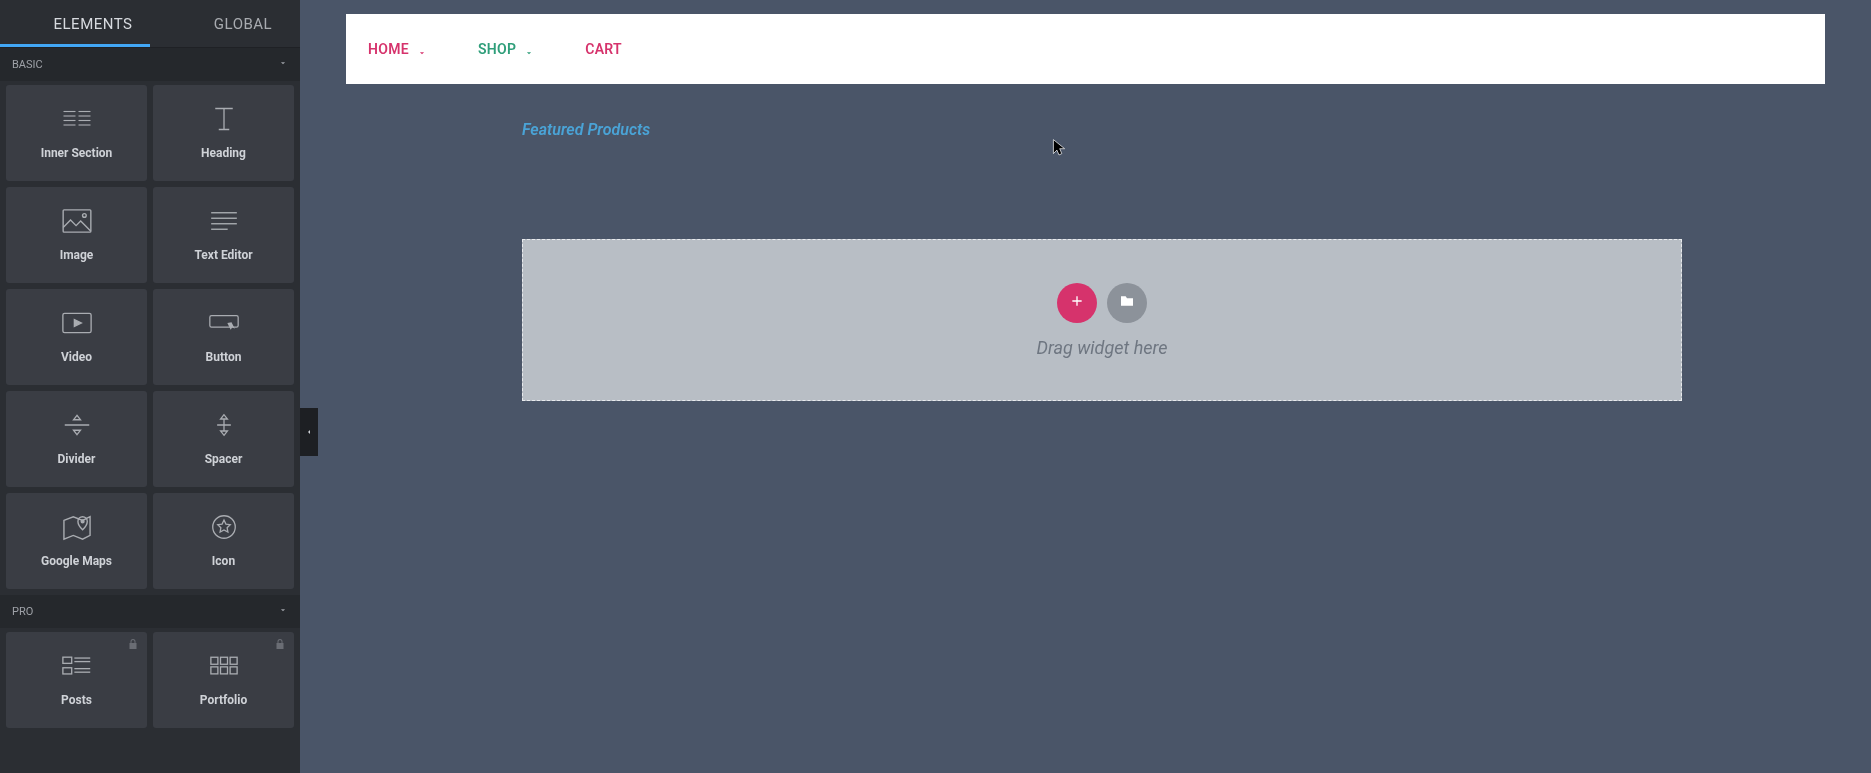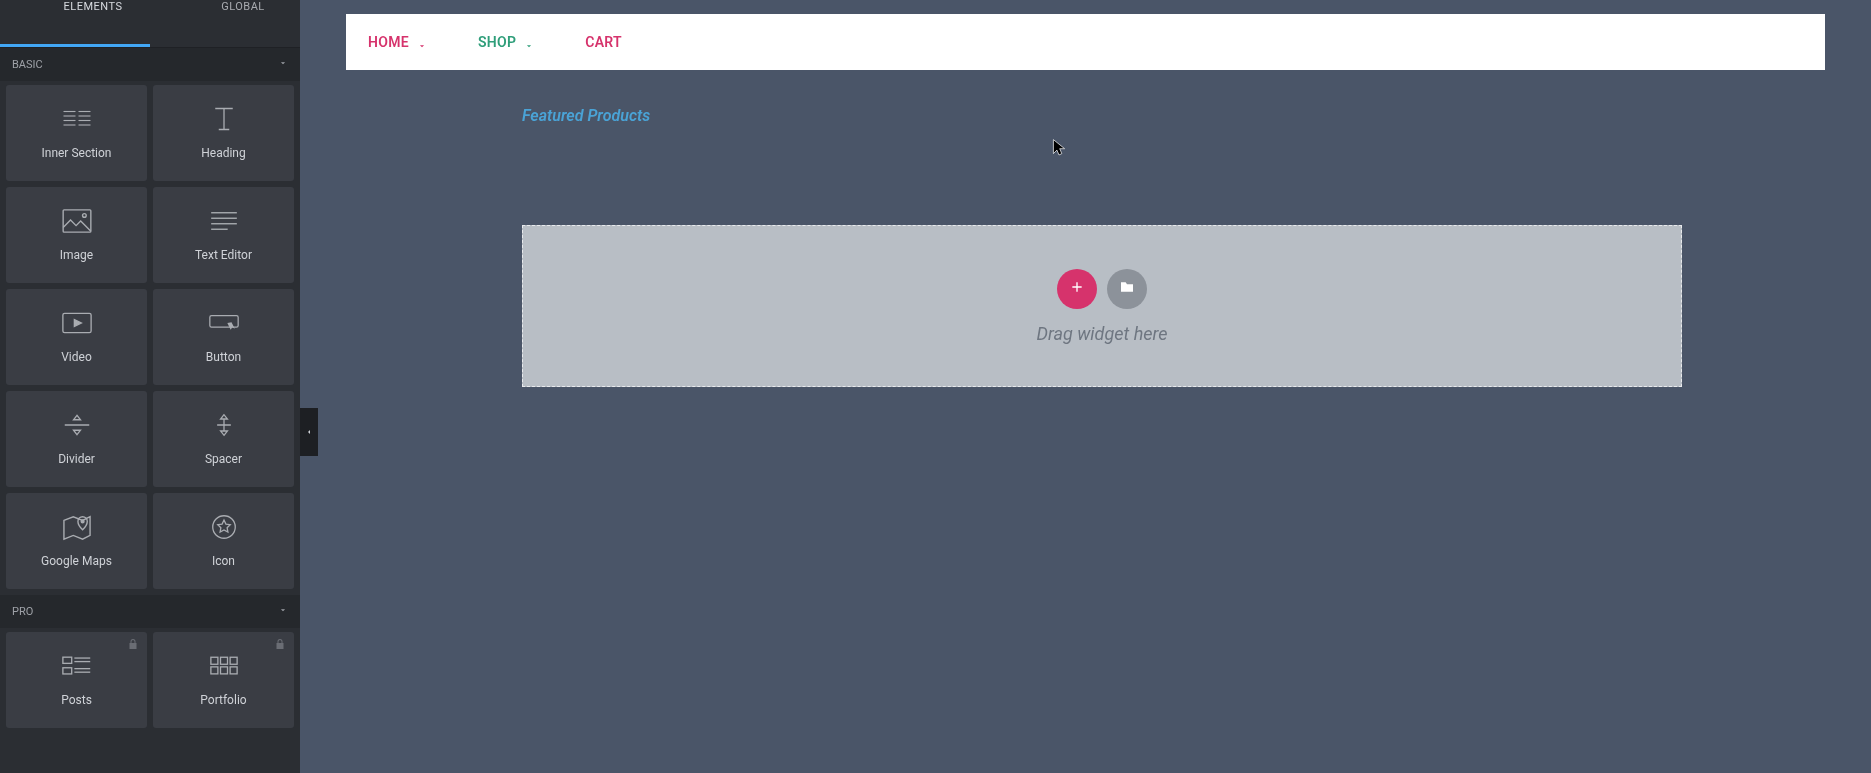--- a/index.html
+++ b/index.html
@@ -22,22 +22,23 @@
   }
   .tabs {
     display: flex;
     height: 48px;
     background: #2b2e33;
     border-bottom: 1px solid #1f2125;
   }
   .tab {
     flex: 1;
     display: flex;
+    align-items: center;
     justify-content: center;
-    font-size: 11px;
+    font-size: 15px;
     letter-spacing: .5px;
     color: #a8abb0;
     cursor: pointer;
     position: relative;
     padding-left: 36px;
   }
   .tab.active {
     color: #d7dadf;
   }
   .tab.active::after {
@@ -80,20 +81,21 @@
     cursor: pointer;
     background: #25282c;
   }
   .section-head .chev { width: 10px; height: 10px; }
 
   .widget-grid {
     display: grid;
     grid-template-columns: 1fr 1fr;
     gap: 6px;
     padding: 4px 6px 6px 6px;
+    font-weight: bold;
   }
   .widget {
     background: #3a3d44;
     border-radius: 3px;
     height: 96px;
     display: flex;
     flex-direction: column;
     align-items: center;
     justify-content: center;
     gap: 14px;
@@ -131,21 +133,21 @@
     left: 300px; top: 0; right: 0; bottom: 0;
     background: #4a5568;
     padding-top: 14px;
     overflow:auto;
   }
   .page {
     margin: 0 46px;
   }
   .topnav {
     background: #ffffff;
-    height: 56px;
+    height: 70px;
     display: flex;
     align-items: center;
     gap: 52px;
     padding: 0 22px;
   }
   .navitem {
     display:flex; align-items:center; gap:8px;
     font-size: 14px;
     font-weight: 600;
     letter-spacing: .3px;

